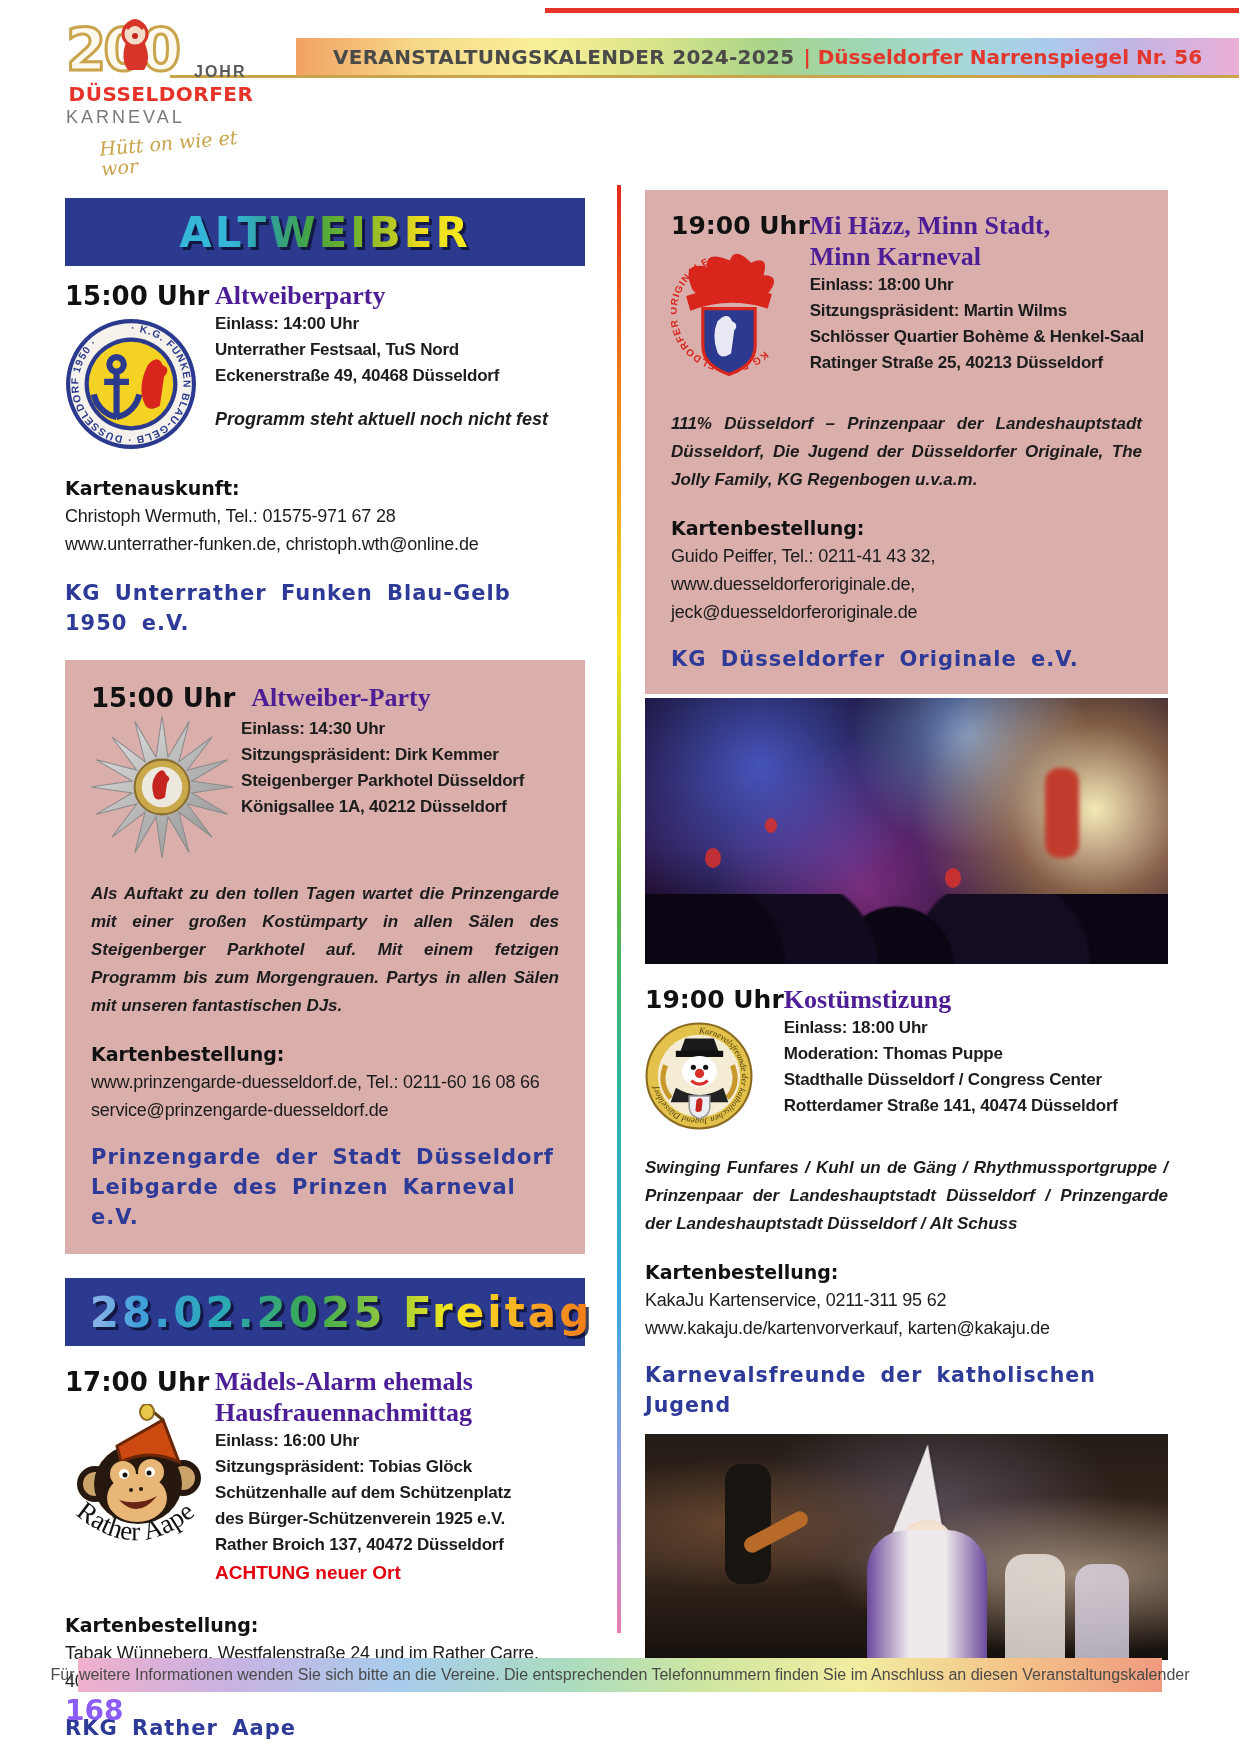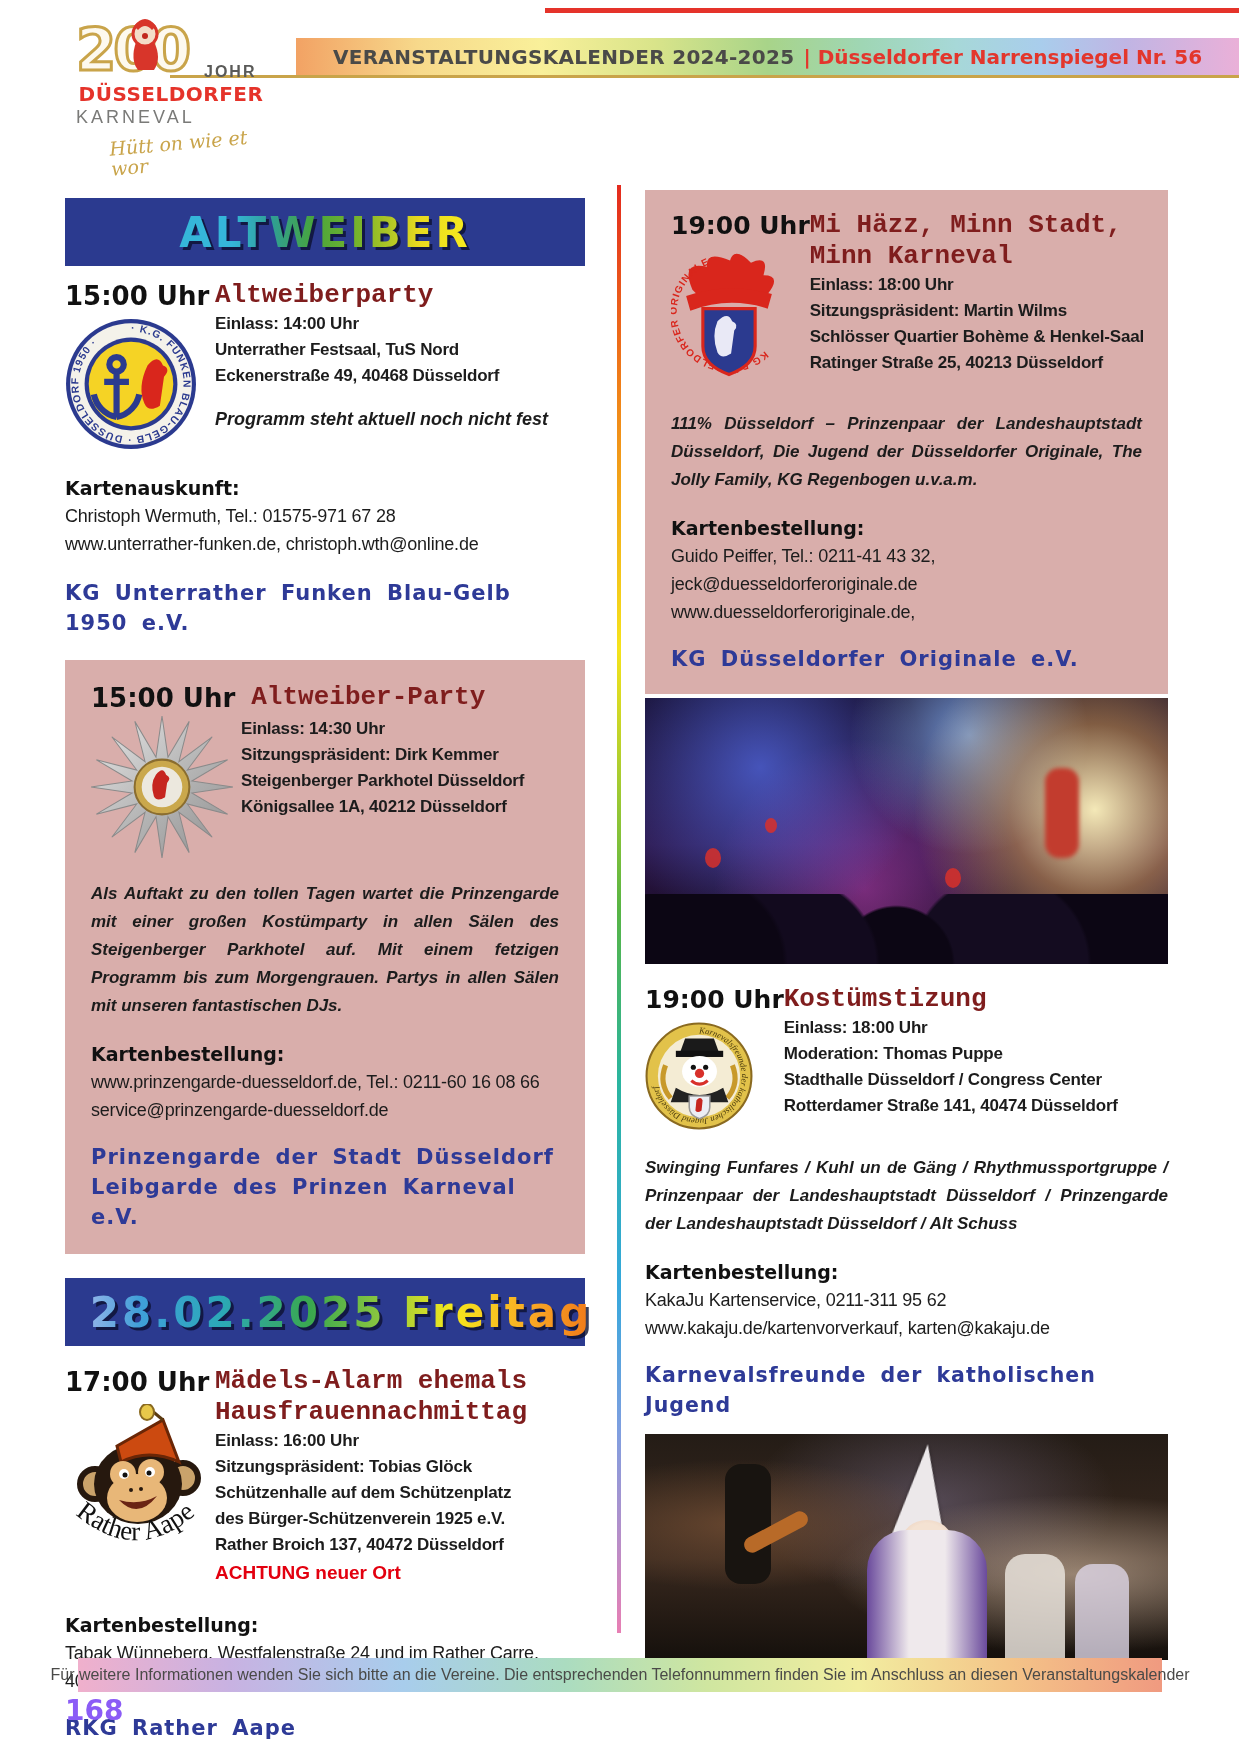--- a/index.html
+++ b/index.html
@@ -8,21 +8,21 @@
 
   
   .top-red-line{position:absolute;left:545px;top:8px;width:694px;height:5px;background:#e5332a;}
   .header-bar{position:absolute;left:296px;top:38px;width:943px;height:37px;
     background:linear-gradient(90deg,#f2a264 0%,#f7d98b 13%,#f9f09a 26%,#d9e48a 38%,#a8d489 50%,#9fd6b4 60%,#a7d8d8 70%,#a9cdec 79%,#c0b5e4 88%,#eab0d8 100%);
     display:flex;align-items:center;justify-content:center;gap:9px;}
   .ht-main{font-family:"DejaVu Sans",sans-serif;font-weight:bold;font-size:20px;color:#4a4a48;letter-spacing:.3px;white-space:nowrap;}
   .ht-sub{font-family:"DejaVu Sans",sans-serif;font-weight:bold;font-size:20px;color:#e3362c;white-space:nowrap;}
   .gold-line{position:absolute;left:170px;top:75px;width:1069px;height:3px;background:#c9a44a;}
 
-  .logo{position:absolute;left:76px;top:24px;width:190px;}
+  .logo{position:absolute;left:66px;top:24px;width:190px;}
   .logo-200{position:relative;font-family:"DejaVu Sans",sans-serif;font-weight:bold;font-size:58px;line-height:52px;
     color:#fdf9ef;-webkit-text-stroke:3px #c9a44a;letter-spacing:-3px;}
   .logo-johr{position:absolute;left:128px;top:22px;font-size:16px;font-weight:bold;color:#5a5a58;letter-spacing:2px;
     -webkit-text-stroke:0;font-family:"Liberation Sans",sans-serif;}
   .logo-clown{position:absolute;left:48px;top:-8px;}
   .logo-duess{font-family:"DejaVu Sans",sans-serif;font-size:20px;font-weight:bold;color:#e5332a;letter-spacing:.5px;margin-top:6px;text-align:center;}
   .logo-karn{font-size:18px;color:#7a7a78;letter-spacing:3px;margin-top:1px;}
   .logo-script{font-family:"DejaVu Serif",serif;font-style:italic;color:#c9a44a;font-size:19px;line-height:20px;
     margin-top:4px;margin-left:34px;transform:rotate(-5deg);}
 
@@ -36,21 +36,21 @@
   .banner-text{font-family:"DejaVu Sans",sans-serif;font-weight:bold;font-size:42px;letter-spacing:3px;white-space:nowrap;
     -webkit-background-clip:text;background-clip:text;color:transparent;
     filter:drop-shadow(3px 3px 0 rgba(12,16,48,.8));}
   .grad-altweiber{background-image:linear-gradient(90deg,#35b6d9 0%,#35b6d9 18%,#2f9f93 32%,#48a53c 46%,#79b42b 62%,#e8d91f 82%,#f8ec1e 100%);}
   .grad-freitag{background-image:linear-gradient(90deg,#8fb4e8 0%,#3f9fd8 10%,#2ba8b8 26%,#3aa84e 44%,#8cc63f 58%,#f5e81c 72%,#f9a825 88%,#f07818 100%);margin-left:32px;}
 
   .event{display:flex;align-items:flex-start;}
   .ev-left{flex:0 0 150px;}
   .ev-left-sm{flex:0 0 135px;}
   .ev-time{font-family:"DejaVu Sans",sans-serif;font-weight:bold;font-size:26px;color:#111;white-space:nowrap;line-height:32px;}
-  .ev-title{font-family:Liberation Mono, monospace;font-weight:bold;font-size:26px;color:#7f1d1d;white-space:nowrap;line-height:31px;}
+  .ev-title{font-family:Liberation Serif, serif;font-weight:bold;font-size:26px;color:#4c1d95;white-space:nowrap;line-height:31px;}
   .ev-line{font-size:17px;font-weight:bold;color:#1c1c1c;line-height:26px;white-space:nowrap;letter-spacing:-.2px;}
   .ev-note{font-style:italic;font-weight:bold;font-size:18px;color:#1c1c1c;margin-top:20px;}
   .warning{color:#e3000f;font-weight:bold;font-size:19px;line-height:29px;font-family:"Liberation Sans",sans-serif;}
 
   .info-block{margin-top:20px;}
   .info-label{font-family:"DejaVu Sans",sans-serif;font-weight:bold;font-size:19px;color:#111;line-height:28px;}
   .info-line{font-size:18px;font-weight:normal;color:#1c1c1c;line-height:28px;letter-spacing:-.2px;white-space:nowrap;}
 
   .club{font-family:"DejaVu Sans",sans-serif;font-weight:bold;color:#2e3a97;font-size:21px;letter-spacing:1px;
     word-spacing:6px;line-height:30px;}
@@ -293,22 +293,22 @@
           <div class="ev-line">Einlass: 18:00 Uhr</div>
           <div class="ev-line">Sitzungspräsident: Martin Wilms</div>
           <div class="ev-line">Schlösser Quartier Bohème &amp; Henkel-Saal</div>
           <div class="ev-line">Ratinger Straße 25, 40213 Düsseldorf</div>
         </div>
       </div>
       <div class="paragraph mt20">111% Düsseldorf – Prinzenpaar der Landeshauptstadt Düsseldorf, Die Jugend der Düsseldorfer Originale, The Jolly Family, KG Regenbogen u.v.a.m.</div>
       <div class="info-block">
         <div class="info-label">Kartenbestellung:</div>
         <div class="info-line">Guido Peiffer, Tel.: 0211-41 43 32,</div>
+        <div class="info-line">www.duesseldorferoriginale.de,</div>
         <div class="info-line">jeck@duesseldorferoriginale.de</div>
-        <div class="info-line">www.duesseldorferoriginale.de,</div>
       </div>
       <div class="club mt18">KG Düsseldorfer Originale e.V.</div>
     </div>
 
     <div class="photo photo1">
       <div class="crowd"></div>
       <div class="balloon" style="left:60px;top:150px;"></div>
       <div class="balloon" style="left:120px;top:120px;width:12px;height:15px;"></div>
       <div class="balloon" style="left:300px;top:170px;"></div>
       <div class="ph-blob" style="left:400px;top:70px;width:34px;height:90px;background:#c23c2e;border-radius:14px;filter:blur(2px);"></div>

